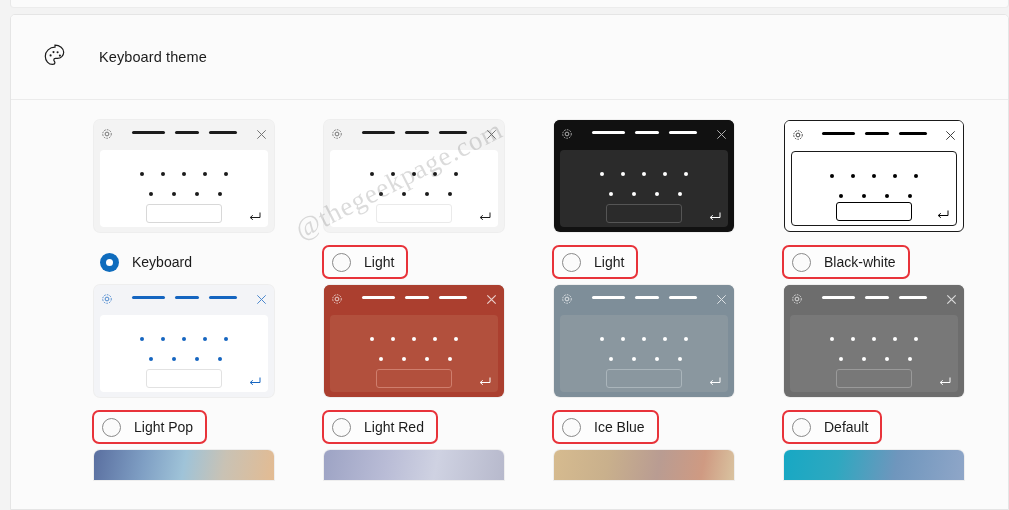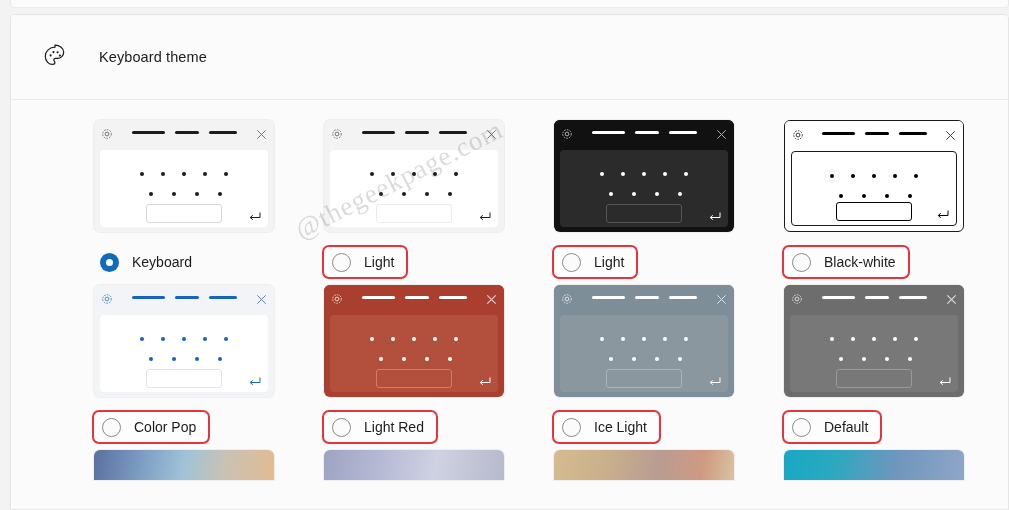--- a/index.html
+++ b/index.html
@@ -477,21 +477,21 @@
               <span class="enter">
                 <svg viewBox="0 0 13 12" width="13" height="12">
                     <path d="M12 1.5 V6.5 H2.6" fill="none" stroke="#1565c0" stroke-width="1"></path>
                     <path d="M4.8 4.3 L2.2 6.5 L4.8 8.7" fill="none" stroke="#1565c0" stroke-width="1"></path>
                   </svg>
               </span>
             </div>
           </div>
           <div class="label-row boxed">
             <span class="radio"></span>
-            <span class="theme-name">Color Pop</span>
+            <span class="theme-name">Light Pop</span>
           </div>
         </div>
 
         <div class="theme-cell">
           <div class="kb" style="background:#ab3f2f">
             <div class="kb-head" style="background:#ab3f2f">
               <span class="kb-gear">
                 <svg viewBox="0 0 12 12" width="12" height="12">
                     <circle cx="6" cy="6" r="1.9" fill="none" stroke="#ffffff" stroke-width="1"></circle>
                     <circle cx="6" cy="6" r="4.3" fill="none" stroke="#ffffff" stroke-width="1" stroke-dasharray="1.6 1.2"></circle>
@@ -575,21 +575,21 @@
               <span class="enter">
                 <svg viewBox="0 0 13 12" width="13" height="12">
                     <path d="M12 1.5 V6.5 H2.6" fill="none" stroke="#ffffff" stroke-width="1"></path>
                     <path d="M4.8 4.3 L2.2 6.5 L4.8 8.7" fill="none" stroke="#ffffff" stroke-width="1"></path>
                   </svg>
               </span>
             </div>
           </div>
           <div class="label-row boxed">
             <span class="radio"></span>
-            <span class="theme-name">Ice Light</span>
+            <span class="theme-name">Ice Blue</span>
           </div>
         </div>
 
         <div class="theme-cell">
           <div class="kb" style="background:#6d6d6d">
             <div class="kb-head" style="background:#6d6d6d">
               <span class="kb-gear">
                 <svg viewBox="0 0 12 12" width="12" height="12">
                     <circle cx="6" cy="6" r="1.9" fill="none" stroke="#ffffff" stroke-width="1"></circle>
                     <circle cx="6" cy="6" r="4.3" fill="none" stroke="#ffffff" stroke-width="1" stroke-dasharray="1.6 1.2"></circle>

